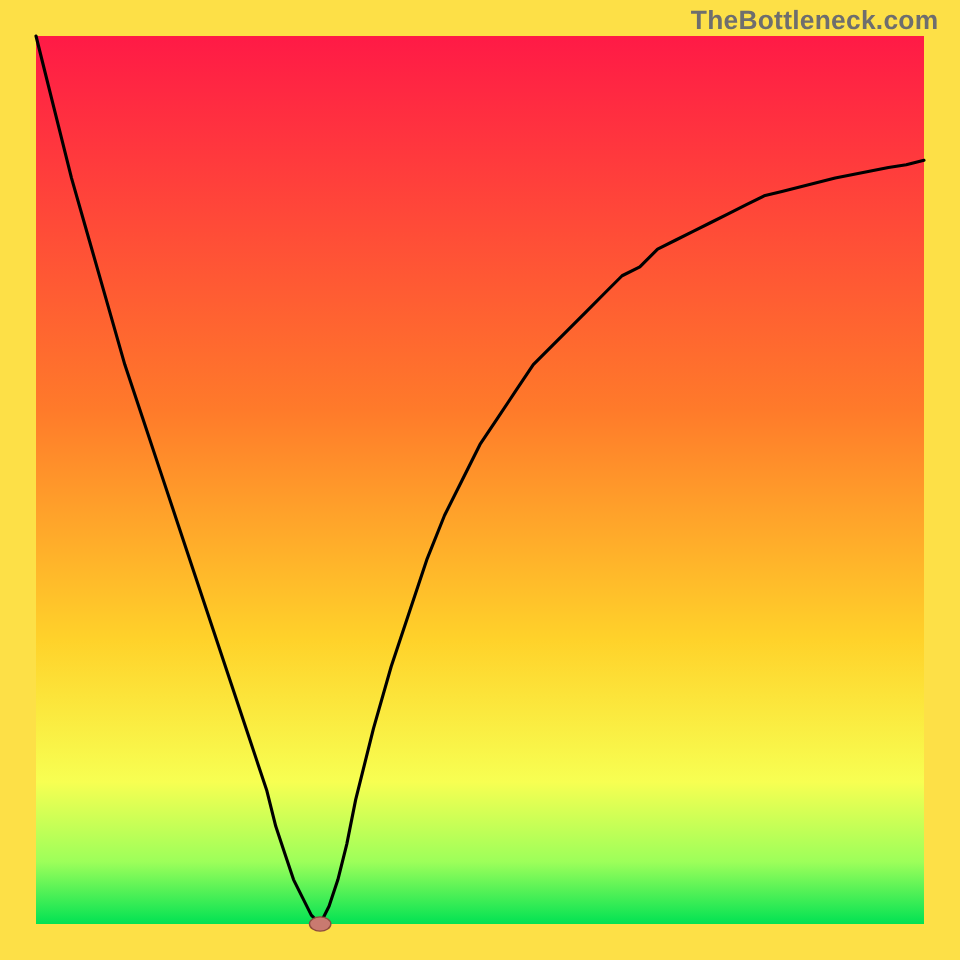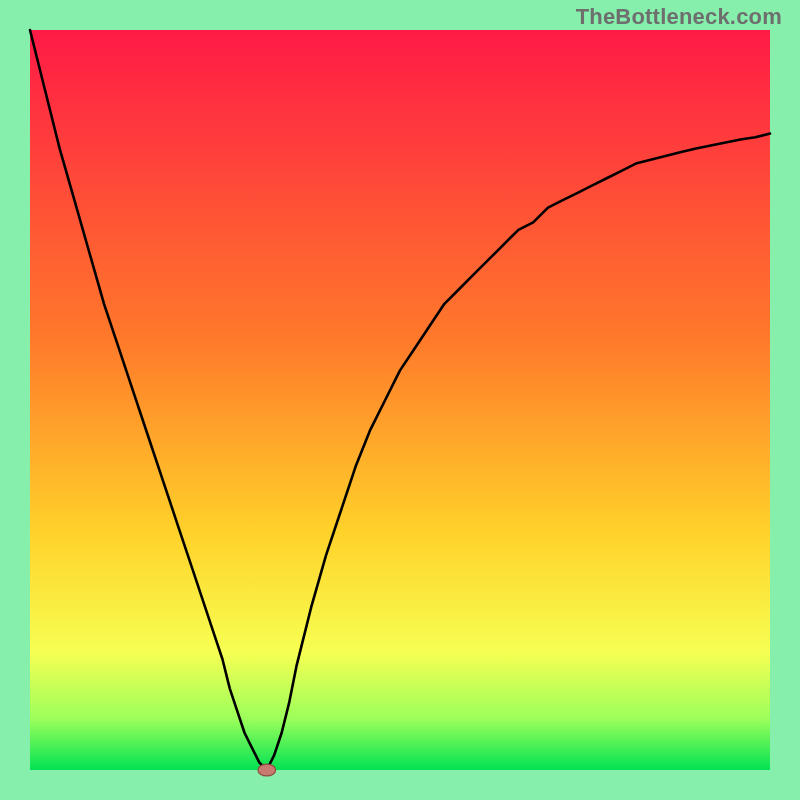--- a/index.html
+++ b/index.html
@@ -9,21 +9,21 @@
     height: 800px;
     background: #000;
     overflow: hidden;
   }
   .frame {
     position: absolute;
     left: 0;
     top: 0;
     width: 800px;
     height: 800px;
-    background: #86efac;
+    background: #fde047;
   }
   .watermark {
     position: absolute;
     top: 4px;
     right: 18px;
     font-family: Arial, Helvetica, sans-serif;
     font-size: 22px;
     font-weight: 600;
     color: #6e6e6e;
     letter-spacing: 0.2px;

